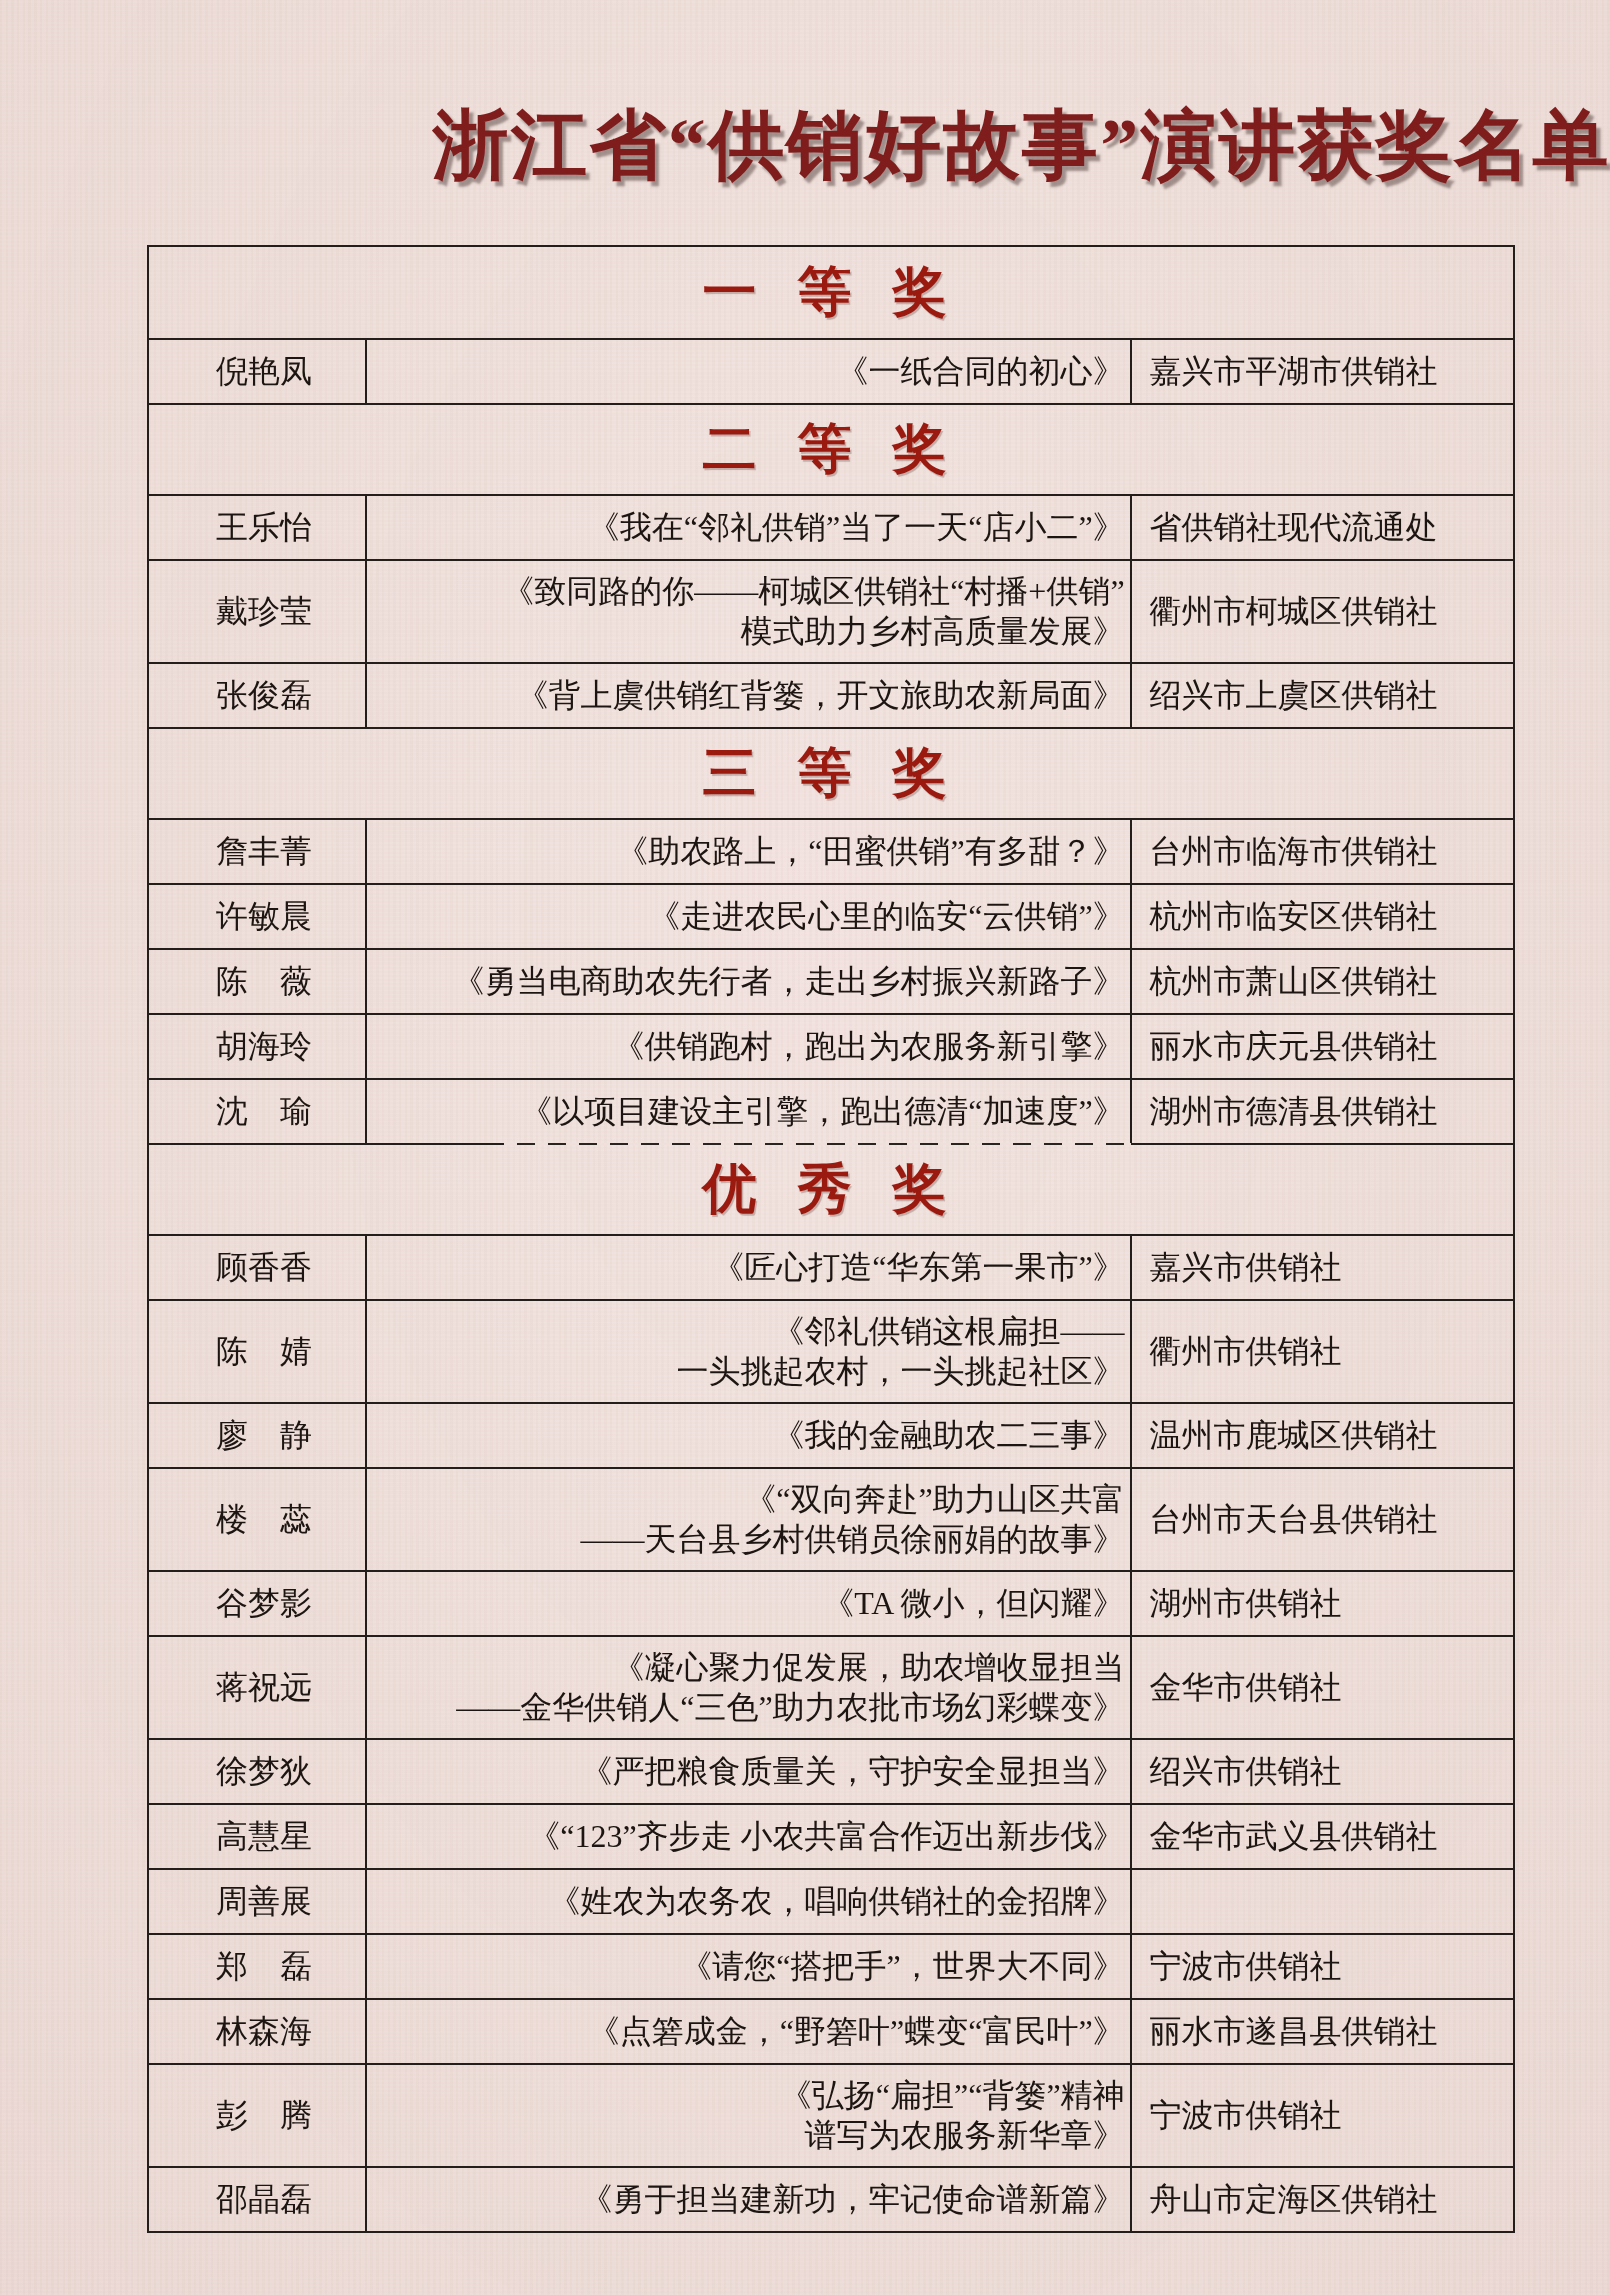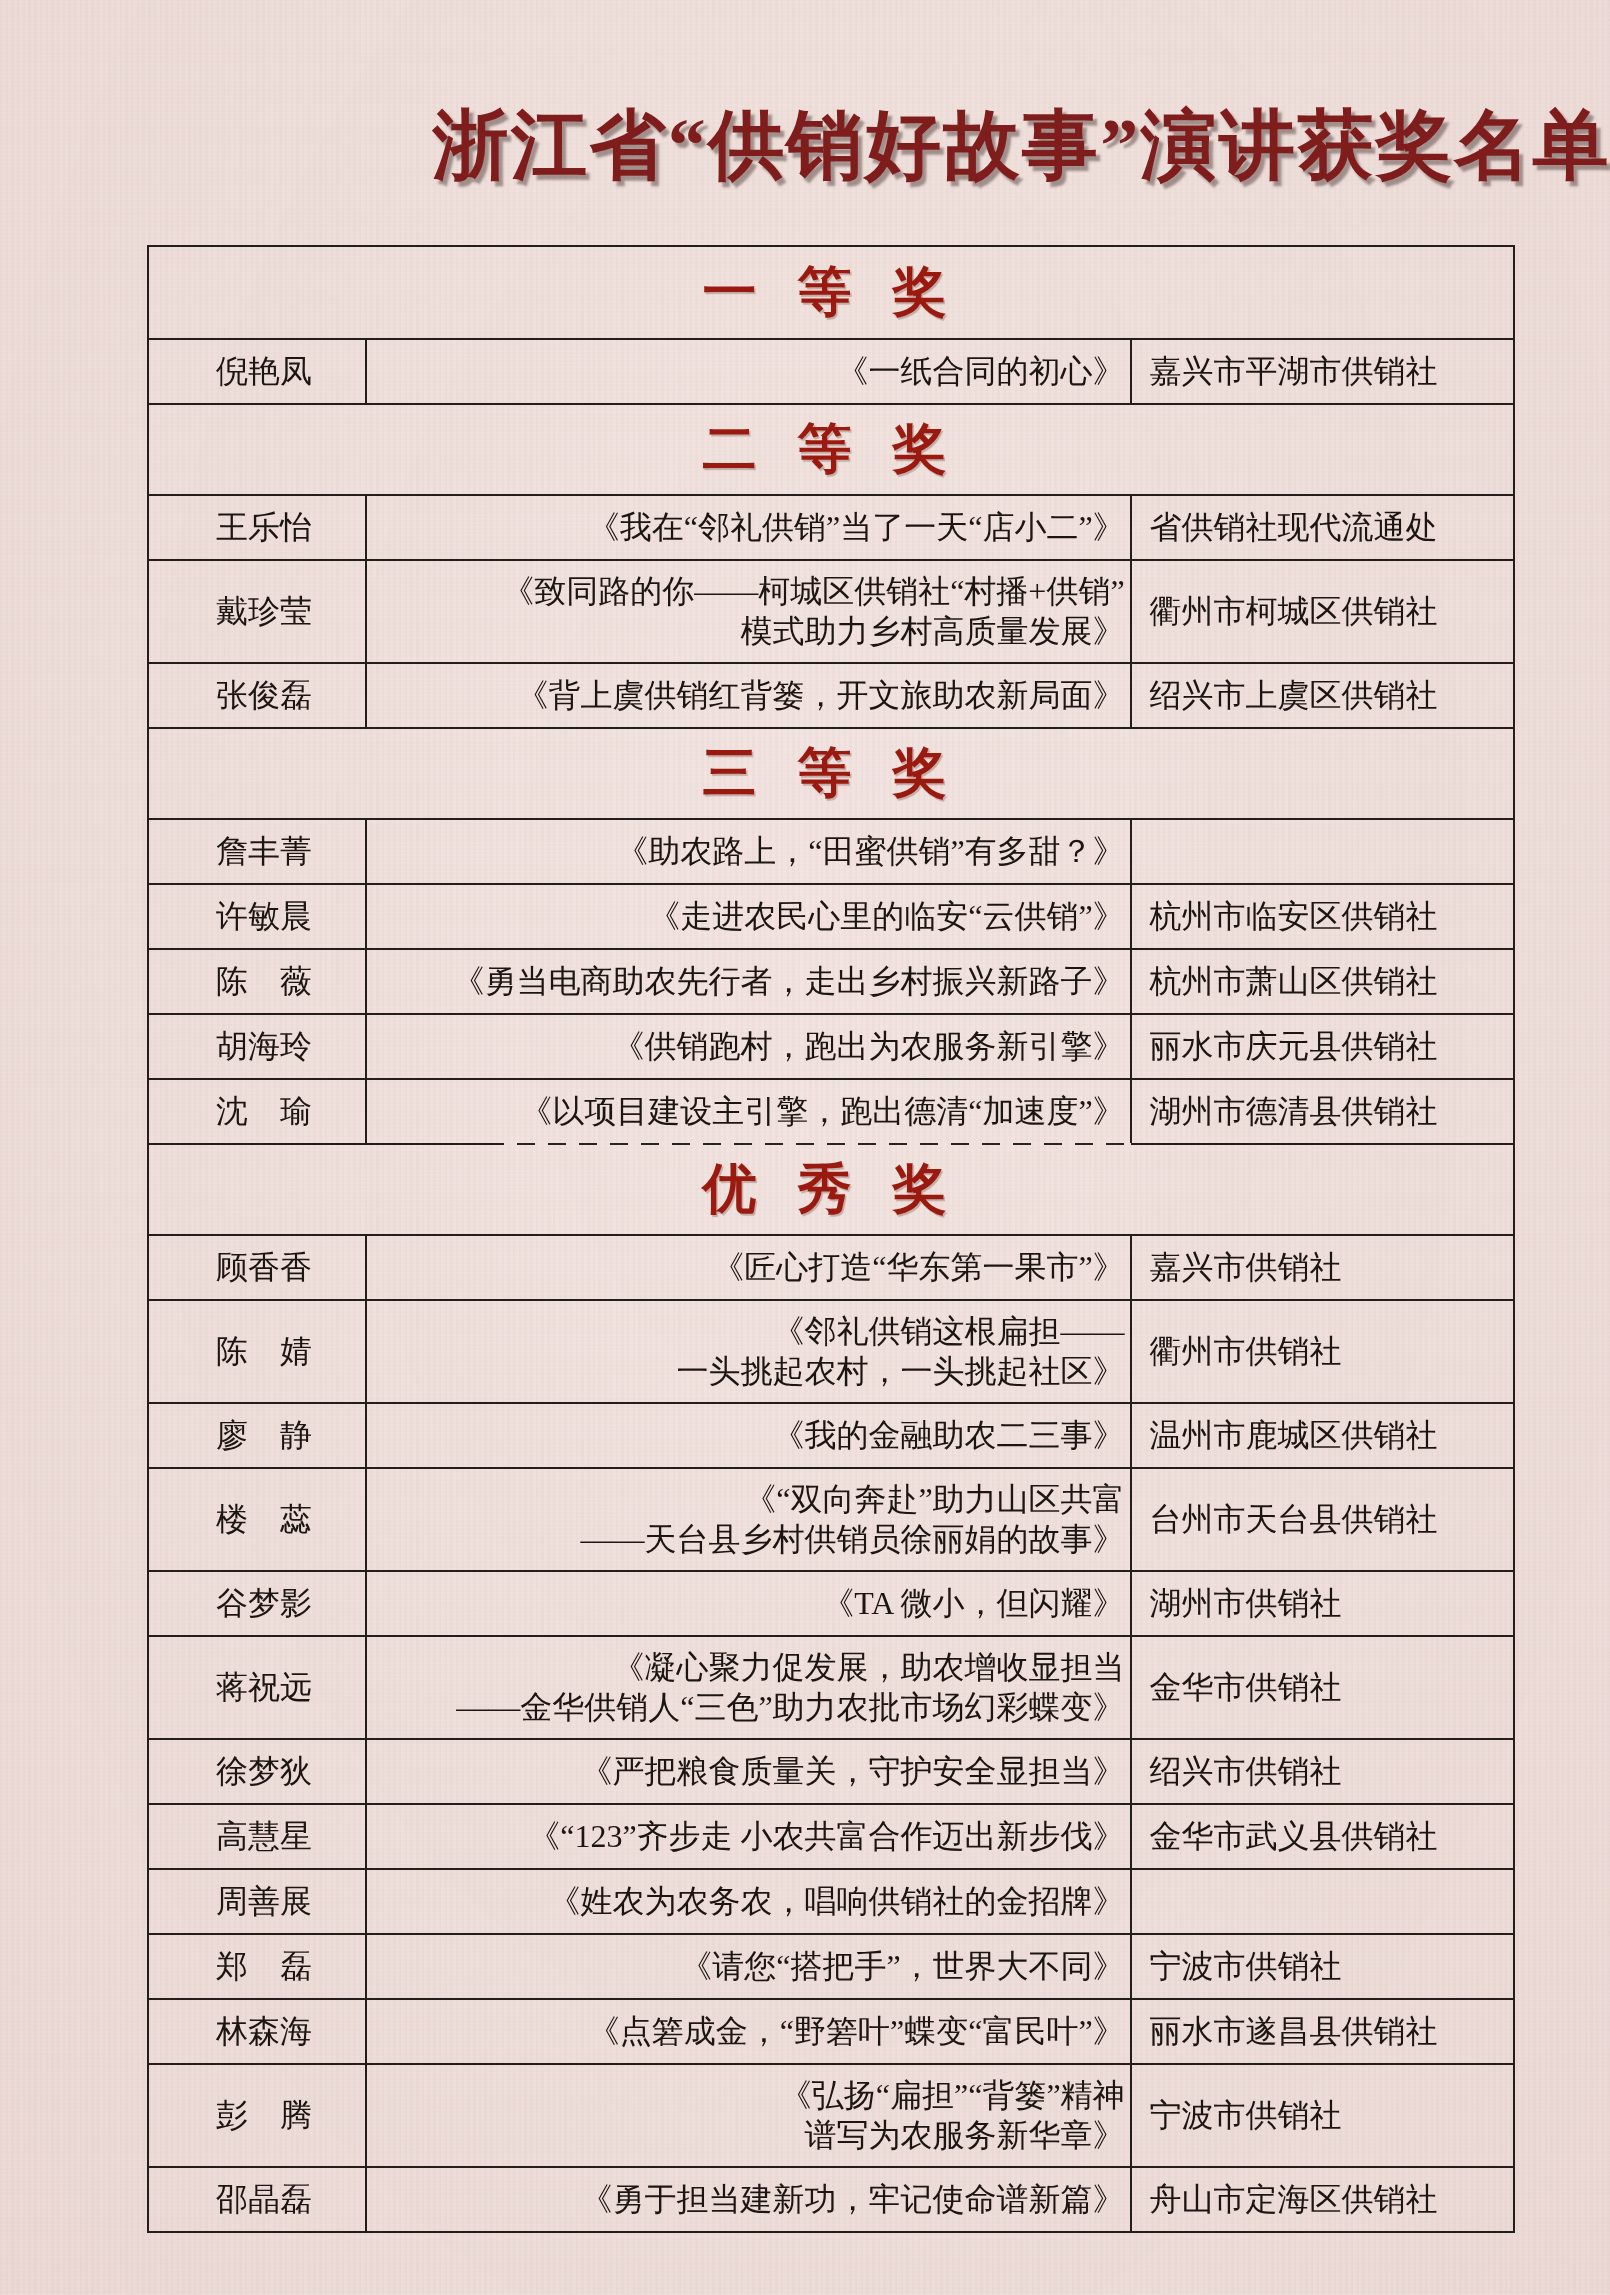--- a/index.html
+++ b/index.html
@@ -140,20 +140,21 @@
       <div class="c-name">张俊磊</div>
       <div class="c-title"><div class="tline">《背上虞供销红背篓，开文旅助农新局面》</div></div>
       <div class="c-org">绍兴市上虞区供销社</div>
     </div>
     <div class="hrow">
       <div class="hlabel">三 等 奖</div>
     </div>
     <div class="trow">
       <div class="c-name">詹丰菁</div>
       <div class="c-title"><div class="tline">《助农路上，“田蜜供销”有多甜？》</div></div>
+      <div class="c-org">台州市临海市供销社</div>
     </div>
     <div class="trow">
       <div class="c-name">许敏晨</div>
       <div class="c-title"><div class="tline">《走进农民心里的临安“云供销”》</div></div>
       <div class="c-org">杭州市临安区供销社</div>
     </div>
     <div class="trow">
       <div class="c-name">陈　薇</div>
       <div class="c-title"><div class="tline">《勇当电商助农先行者，走出乡村振兴新路子》</div></div>
       <div class="c-org">杭州市萧山区供销社</div>

